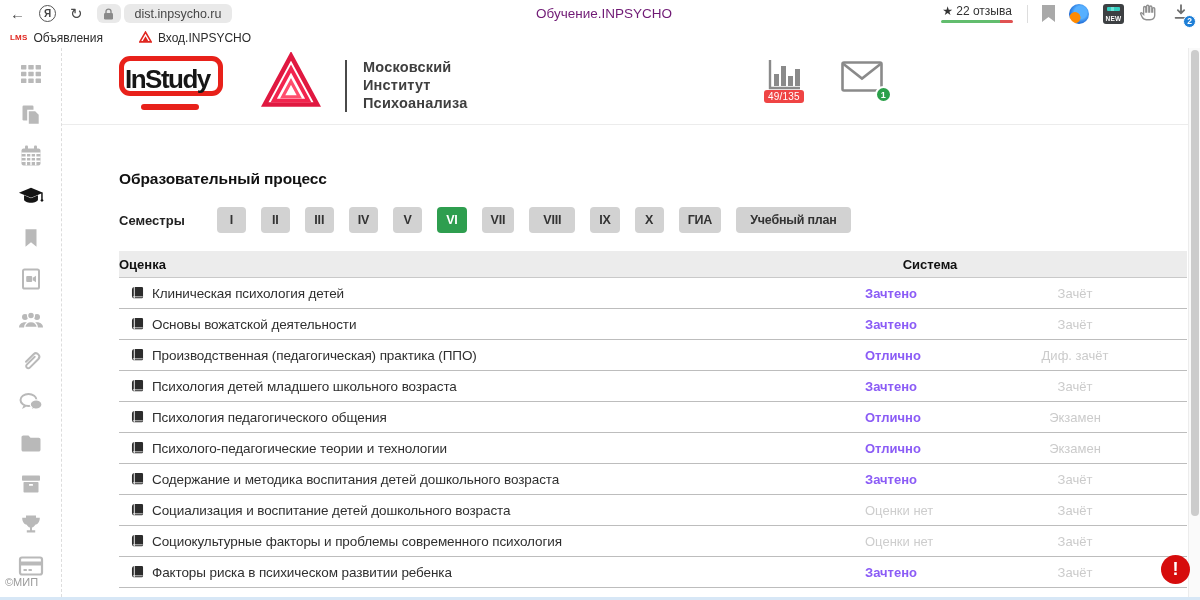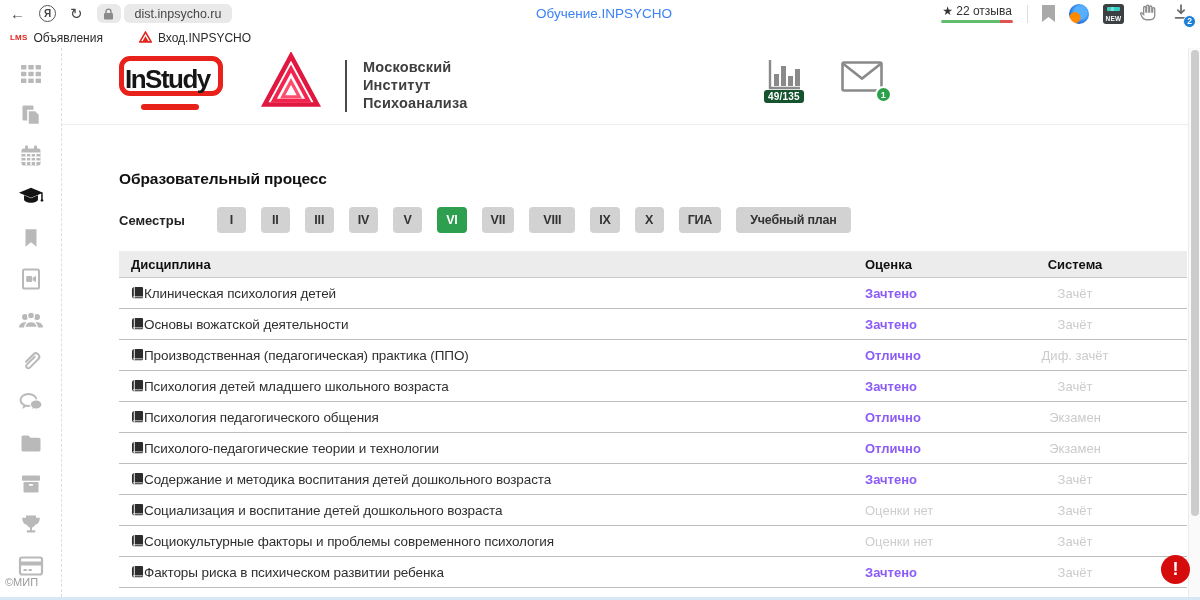--- a/index.html
+++ b/index.html
@@ -9,21 +9,21 @@
   
   .chrome { height:27px; display:flex; align-items:center; padding:0 10px; background:#fff; position:relative; }
   .nav-btn { font-size:15px; color:#4a4a4a; margin-right:14px; cursor:pointer; line-height:1; }
   .ya-circle { width:17px; height:17px; border:1.6px solid #555; border-radius:50%;
     font-size:10px; font-weight:700; color:#444; display:flex; align-items:center; justify-content:center;
     margin-right:14px; cursor:pointer; }
   .lock-chip { background:#e9e9e9; border-radius:6px; width:24px; height:19px;
     display:flex; align-items:center; justify-content:center; margin-right:3px; }
   .url-chip { background:#e9e9e9; border-radius:6px; height:19px; padding:0 11px;
     font-size:12.5px; color:#474747; display:flex; align-items:center; }
-  .tab-title { position:absolute; left:0; right:0; text-align:center; font-size:13.5px; color:#3b82f6; pointer-events:none;padding-left:8px; }
+  .tab-title { position:absolute; left:0; right:0; text-align:center; font-size:13.5px; color:#701a75; pointer-events:none;padding-left:8px; }
   .chrome-right { margin-left:auto; display:flex; align-items:center; gap:14px; z-index:2; }
   .reviews { display:flex; flex-direction:column; align-items:center; cursor:pointer; }
   .reviews-text { font-size:12px; color:#333; white-space:nowrap; }
   .reviews-bar { width:72px; height:3px; margin-top:2px; border-radius:2px; overflow:hidden; display:flex; }
   .reviews-bar .g { flex:0 0 82%; background:#62bd6e; } .reviews-bar .r { flex:1; background:#e05252; }
   .vsep { width:1px; height:18px; background:#ddd; }
   .flag-icon { width:13px; height:17px; background:#a9a9a9;
     clip-path:polygon(0 0,100% 0,100% 100%,50% 70%,0 100%); cursor:pointer; }
   .sphere-icon { width:20px; height:20px; border-radius:50%; cursor:pointer;
     background: radial-gradient(circle at 30% 68%, #ff8a00 0 26%, rgba(0,0,0,0) 30%),
@@ -63,21 +63,21 @@
     letter-spacing:-1.5px; color:#161616; }
   .instudy .stand { position:absolute; left:22px; top:50px; width:58px; height:6px;
     background:#e8211a; border-radius:3px; }
 
   .mip-tri { margin-left:18px; flex:0 0 auto; }
   .hdr-div { width:2px; height:52px; background:#4a4a4a; margin:0 16px 0 22px; }
   .institute { font-size:14.5px; font-weight:700; color:#3f3f3f; line-height:1.22; letter-spacing:.2px; }
 
   .hdr-icons { position:absolute; left:702px; top:10px; display:flex; gap:37px; align-items:flex-start; }
   .stat-ic { display:flex; flex-direction:column; align-items:center; cursor:pointer; }
-  .stat-badge { margin-top:-2px; background:#14532d; color:#fff; font-size:10px; font-weight:700;
+  .stat-badge { margin-top:-2px; background:#ef4444; color:#fff; font-size:10px; font-weight:400;
     border-radius:3px; padding:1px 4px; letter-spacing:.2px; }
   .mail-ic { position:relative; cursor:pointer; margin-top:3px; }
   .mail-badge { position:absolute; right:-9px; bottom:-7px; width:17px; height:17px; border-radius:50%;
     background:#2ba04a; border:2px solid #fff; color:#fff; font-size:9px; font-weight:700;
     display:flex; align-items:center; justify-content:center; }
 
   
   .main { padding:45px 0 0 57px; }
   .page-title { font-size:15.5px; font-weight:700; color:#111; letter-spacing:-.1px; }
   .sem-row { margin-top:19px; display:flex; align-items:center; }
@@ -89,21 +89,21 @@
   .sem-btn.wide { padding:0 14px; }
   .sem-btn.active { background:#2e9e4f; color:#fff; }
 
   .table { margin-top:18px; width:1068px; }
   .t-head, .t-row { display:grid; grid-template-columns:1fr 130px 160px; padding-right:32px; align-items:center; }
   .t-head { height:27px; background:#ececec; border-bottom:1px solid #c9c9c9;
     font-size:13px; font-weight:700; color:#111; }
   .t-head .c1 { padding-left:12px; }
   .t-head .c3 { text-align:center; }
   .t-row { height:31px; border-bottom:1px solid #bdbdbd; cursor:pointer; }
-  .t-row .c1 { padding-left:12px; display:flex; align-items:center; 
+  .t-row .c1 { padding-left:12px; display:flex; align-items:center; gap:8px;
     font-size:13.5px; color:#2f2f2f; letter-spacing:-.1px; white-space:nowrap; overflow:hidden; }
   .t-row .c2 { font-size:13px; font-weight:700; color:#8b5cf6; }
   .t-row .c2.muted { font-weight:400; color:#cdcdcd; }
   .t-row .c3 { text-align:center; font-size:13px; color:#cbcbcb; }
 
   
   .scrollbar { position:absolute; top:48px; right:0; bottom:3px; width:12px;
     background:#fafafa; border-left:1px solid #ececec; }
   .scroll-thumb { position:absolute; top:2px; left:2px; width:8px; height:466px;
     border-radius:4px; background:#ccc; cursor:pointer; }
@@ -330,21 +330,20 @@
             <button class="sem-btn wide">VIII</button>
             <button class="sem-btn">IX</button>
             <button class="sem-btn">X</button>
             <button class="sem-btn">ГИА</button>
             <button class="sem-btn wide">Учебный план</button>
           </span>
       </div>
 
       <div class="table">
         <div class="t-head">
-          <span class="c1">Дисциплина</span>
           <span class="c2">Оценка</span>
           <span class="c3">Система</span>
         </div>
         <div id="table-body">
             <div class="t-row">
     <span class="c1">
       <svg width="13" height="14" viewBox="0 0 22 24" style="flex:0 0 auto">
                   <path d="M6 1.5h12.5a2 2 0 0 1 2 2v15.5a2 2 0 0 1-2 2H6A4.5 4.5 0 0 1 1.5 16.5v-10A5 5 0 0 1 6 1.5z" fill="#2c2c2c"></path>
                   <path d="M5.5 1.5v19.5" stroke="#fff" stroke-width="1.6"></path>
                   <path d="M3 18.5h17" stroke="#fff" stroke-width="1.3"></path>

